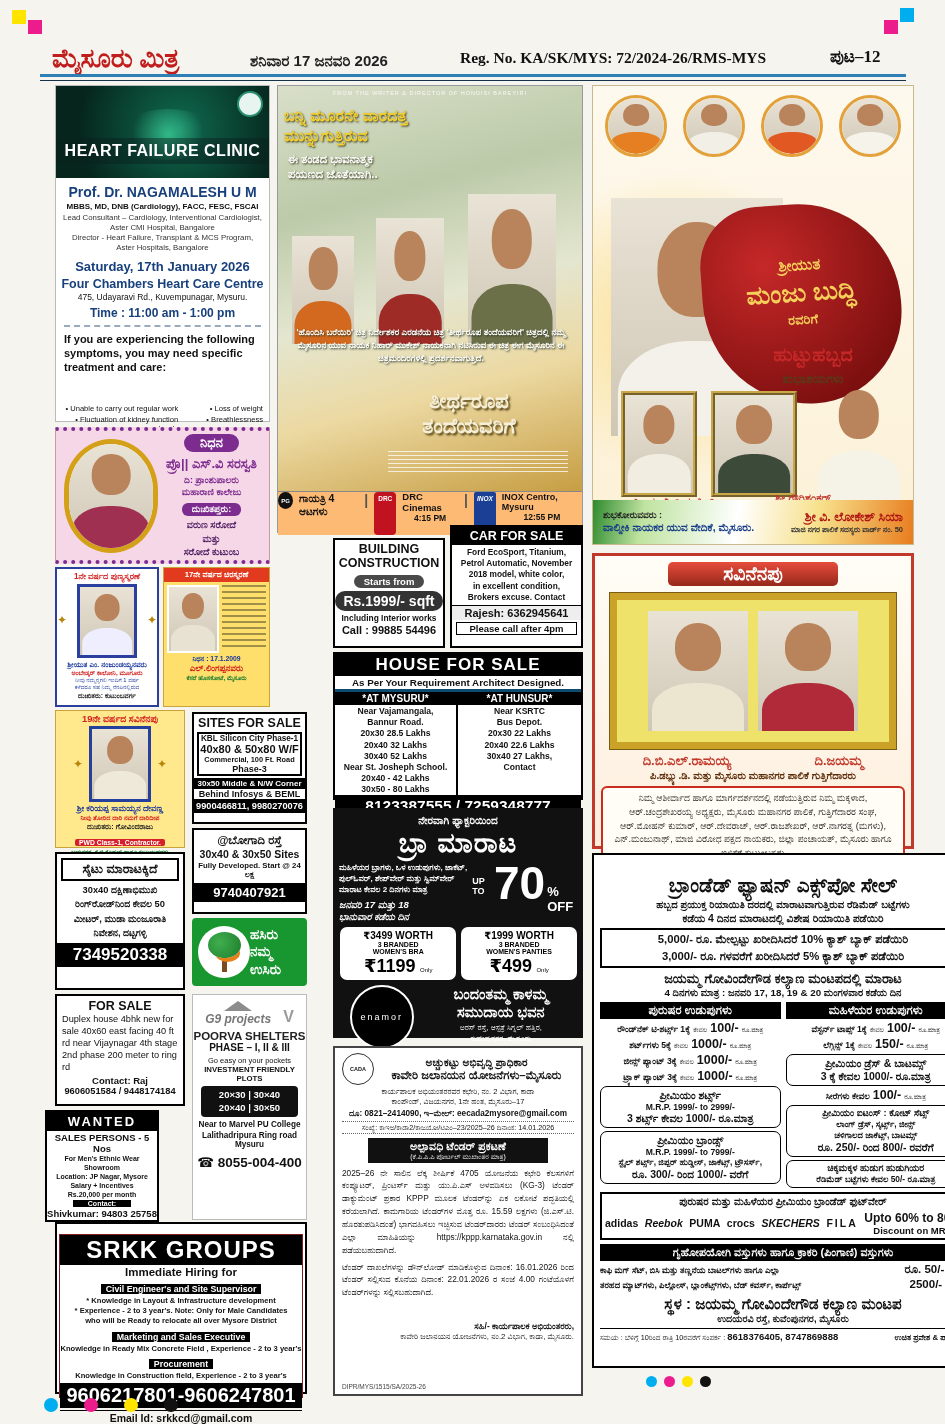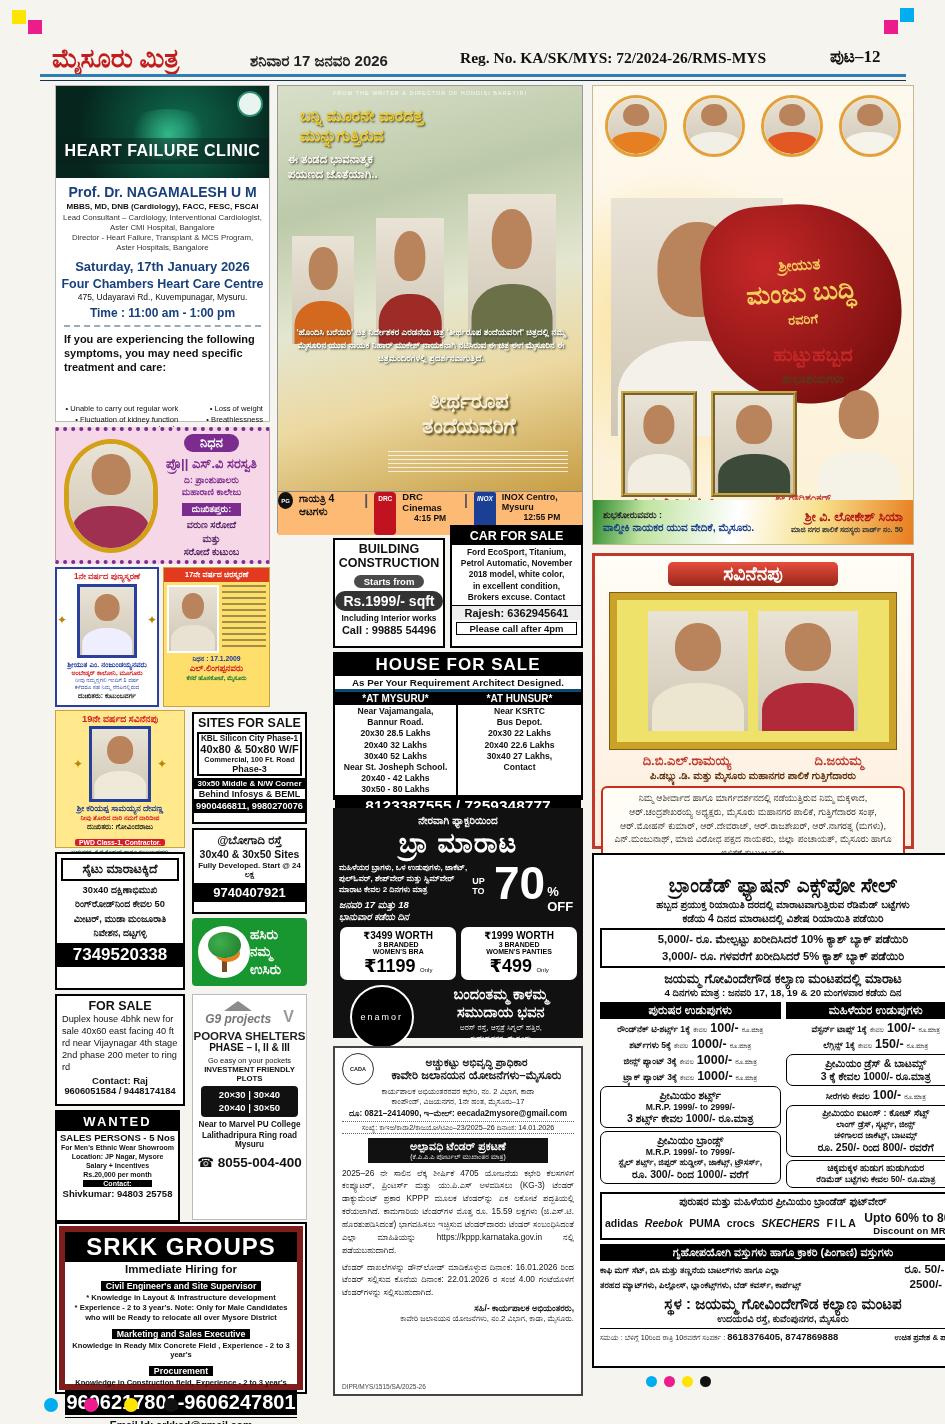--- a/index.html
+++ b/index.html
@@ -60,21 +60,21 @@
                               repeating-linear-gradient(90deg,#000 0 2px,transparent 2px 4px);}
   #heart .scan{font-size:6px;font-weight:bold;line-height:1.2;}
   #heart .aster{color:#0a3f8f;font-size:16px;font-weight:bold;}
   #heart .cmi{color:#1a7d3e;font-size:8.5px;font-weight:bold;letter-spacing:.5px;}
 
   
   #movie{left:277px;top:85px;width:306px;height:448px;border:1px solid #999;}
   #movie .poster{position:relative;width:100%;height:405px;overflow:hidden;
     background:linear-gradient(165deg,#d9dfc9 0%,#bccaa9 28%,#e4e6d0 52%,#ecd9a2 72%,#c79e43 100%);}
   #movie .credit{position:absolute;left:0;right:0;top:4px;color:#fff;opacity:.85;font-size:5.5px;letter-spacing:1px;text-align:center;}
-  #movie .heady{position:absolute;left:22px;top:20px;color:#f3cf2f;font-weight:bold;font-size:16px;line-height:1.25;
+  #movie .heady{position:absolute;left:6px;top:20px;color:#f3cf2f;font-weight:bold;font-size:16px;line-height:1.25;
                 text-shadow:1px 1px 2px #3a3a1a;}
   #movie .headw{position:absolute;left:10px;top:66px;color:#fff;font-weight:bold;font-size:11.5px;line-height:1.3;
                 text-shadow:1px 1px 2px #3a3a1a;}
   #movie .fig{position:absolute;}
   #movie .mbody{position:absolute;left:6px;width:294px;top:240px;color:#fff;font-weight:bold;font-size:8.6px;
                 line-height:1.5;text-align:center;text-shadow:1px 1px 2px #23301a;}
   #movie .mtitle{position:absolute;right:8px;top:302px;width:210px;color:#f6efd8;font-weight:bold;font-size:21px;
                  line-height:1.2;text-align:center;text-shadow:2px 2px 2px #5d4a18;}
   #movie .mcred{position:absolute;right:14px;top:365px;width:180px;height:24px;
                 background:repeating-linear-gradient(to bottom,rgba(255,255,255,.75) 0 1px,transparent 1px 4px);}
@@ -118,21 +118,21 @@
            border-top:4px dotted #7c2b8e;border-bottom:4px dotted #7c2b8e;display:flex;align-items:center;padding:4px;}
   #nidhana .frame{width:84px;height:104px;border-radius:50% / 45%;border:5px solid #d4a017;background:#fff;
                   overflow:hidden;flex:none;margin-left:4px;}
   #nidhana .frame .person{width:100%;height:100%;--dress:#a03052;}
   #nidhana .col{flex:1;text-align:center;color:#7c2b8e;}
   #nidhana .pill{display:inline-block;background:#7c2b8e;color:#fff;font-weight:bold;font-size:13px;
                  border-radius:12px;padding:1px 16px;}
   #nidhana .nm{font-weight:bold;font-size:13px;margin-top:4px;}
   #nidhana .sub{font-size:9px;font-weight:bold;line-height:1.35;margin-top:2px;}
   #nidhana .gpill{display:inline-block;background:#7c2b8e;color:#fff;font-weight:bold;font-size:9px;
-                  border-radius:0;padding:1px 10px;margin-top:4px;}
+                  border-radius:6px;padding:1px 10px;margin-top:4px;}
   #nidhana .grf{font-weight:bold;font-size:9.5px;line-height:1.4;margin-top:2px;color:#4c1b5e;}
 
   
   #mem1{left:55px;top:567px;width:104px;height:140px;border:2px solid #2a3f9e;}
   #mem1 .t{color:#d42222;font-weight:bold;font-size:8.2px;margin-top:3px;}
   #mem1 .ph{width:54px;height:68px;margin:2px auto 0;border:3px solid #2a3f9e;--dress:#eef;}
   #mem1 .nm{color:#16339c;font-weight:bold;font-size:7.2px;line-height:1.25;margin-top:2px;}
   #mem1 .sub{color:#d42222;font-size:6.4px;font-weight:bold;}
   #mem1 .ln{color:#16339c;font-size:5.8px;line-height:1.25;}
   #mem1 .gr{color:#222;font-weight:bold;font-size:6.8px;margin-top:1px;}
@@ -207,30 +207,30 @@
   #poorva .v{font-weight:bold;font-size:16px;color:#9a9a9a;}
   #poorva .t{font-weight:bold;font-size:11.5px;margin-top:4px;color:#222;}
   #poorva .ph2{font-weight:bold;font-size:10px;}
   #poorva .tg1{font-size:7.5px;margin-top:3px;}
   #poorva .tg2{font-weight:bold;font-size:7.8px;}
   #poorva .sz{background:#111;color:#fff;border-radius:4px;margin:3px 8px;padding:2px 0;font-weight:bold;font-size:9.5px;line-height:1.4;}
   #poorva .lc{font-weight:bold;font-size:8.2px;margin-top:2px;}
   #poorva .phn{font-weight:bold;font-size:13.5px;margin-top:5px;}
 
   
-  #wanted{left:55px;top:1110px;width:125px;height:112px;border:2.5px solid #000;}
+  #wanted{left:45px;top:1110px;width:114px;height:112px;border:2.5px solid #000;}
   #wanted .t{font-size:13px;letter-spacing:2px;padding:2px 0;}
   #wanted .s{font-weight:bold;font-size:9.5px;margin-top:1px;}
   #wanted .l{font-weight:bold;font-size:7px;line-height:1.3;}
   #wanted .cl{font-size:7px;margin:1px 26px;padding:0;}
   #wanted .ct{font-weight:bold;font-size:9.5px;}
 
   
   #srkk{left:55px;top:1222px;width:252px;height:172px;border:2px solid #000;padding:2px;}
-  #srkk .in{border:6px solid #7f1d1d;height:100%;box-sizing:border-box;}
+  #srkk .in{border:1px solid #7f1d1d;height:100%;box-sizing:border-box;margin-top:8px;}
   #srkk .t{font-size:24px;letter-spacing:1px;padding:1px 0;}
   #srkk .s{font-weight:bold;font-size:11.5px;margin-top:1px;}
   #srkk .role{display:inline-block;background:#000;color:#fff;font-weight:bold;font-size:8.8px;padding:0 5px;margin-top:1px;}
   #srkk .l{font-weight:bold;font-size:7.6px;line-height:1.3;}
   #srkk .phn{font-size:20px;margin-top:2px;padding:1px 0;}
   #srkk .em{font-weight:bold;font-size:10.5px;border-top:1px solid #000;margin-top:2px;padding-top:1px;}
 
   
   #building{left:333px;top:538px;width:112px;height:110px;border:2px solid #000;}
   #building .t{font-weight:bold;font-size:12.5px;line-height:1.1;margin-top:3px;}
@@ -294,21 +294,21 @@
               align-items:center;justify-content:center;font-size:5.5px;font-weight:bold;}
   #tender .o1{font-weight:bold;font-size:10.5px;}
   #tender .o2{font-weight:bold;font-size:11.5px;}
   #tender .ad1{font-size:7.6px;line-height:1.35;margin-top:2px;}
   #tender .cn{font-weight:bold;font-size:8.2px;margin-top:1px;}
   #tender .rf{font-size:7.2px;border-top:1px dotted #666;border-bottom:1px dotted #666;padding:1px 0;margin-top:2px;}
   #tender .tb{background:#111;color:#fff;width:180px;margin:4px auto 0;padding:2px 0;}
   #tender .tb .a{font-weight:bold;font-size:11px;}
   #tender .tb .b2{font-size:6.8px;}
   #tender .p{font-size:8.3px;line-height:1.55;text-align:justify;margin-top:4px;}
-  #tender .sg{font-weight:bold;font-size:8.4px;text-align:right;margin-top:4px;}
+  #tender .sg{font-weight:bold;font-size:8.4px;text-align:right;margin-top:22px;}
   #tender .sg2{font-size:7.8px;text-align:right;}
   #tender .dipr{position:absolute;bottom:4px;left:7px;font-size:6.5px;color:#444;}
 
   
   #savi{left:592px;top:553px;width:322px;height:296px;border:3px solid #c0392b;
         background:linear-gradient(#fffdf6,#fdeedd);padding:6px;box-sizing:border-box;}
   #savi .t{width:170px;margin:0 auto;background:linear-gradient(#e74c3c,#96281b);color:#fff;font-weight:bold;
            font-size:19px;text-align:center;border-radius:5px;padding:1px 0;}
   #savi .frame{width:272px;height:142px;margin:7px auto 0;border:7px solid #c9a227;outline:1px solid #7a5c12;
                background:#efe26a;display:flex;align-items:center;justify-content:center;gap:10px;}

